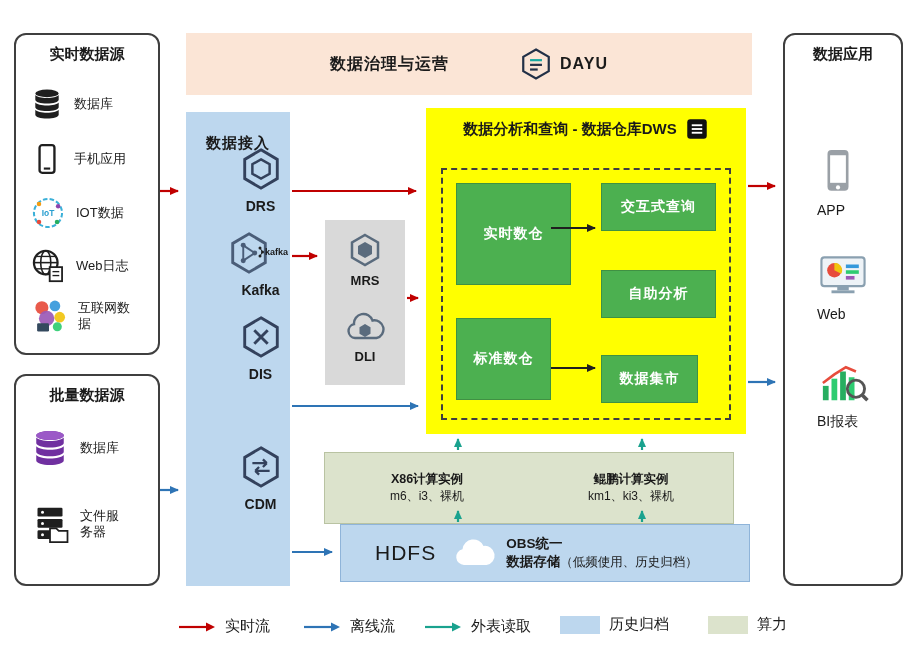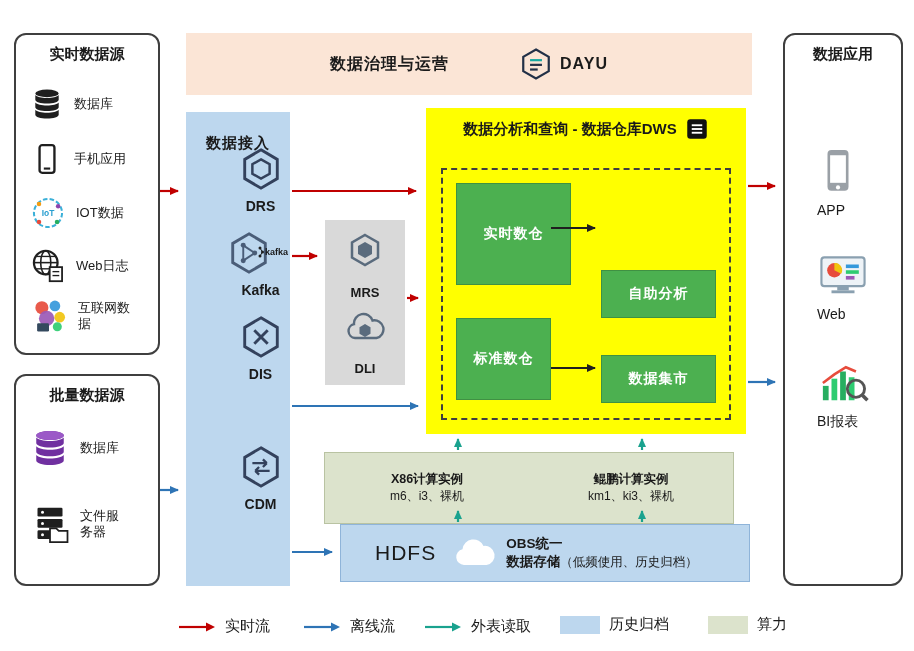--- a/index.html
+++ b/index.html
@@ -27,21 +27,21 @@
   
   .ingestion { background:#BDD7EE; }
   .ing-title { font-weight:bold; font-size:15px; text-align:center; padding-top:22px; letter-spacing:1px; }
   .ing-item { position:absolute; left:0; width:100%; text-align:center;padding-left:45px; }
   .ing-item .name { font-weight:bold; font-size:14px; margin-top:2px; display:block; }
   .kafka-word { position:absolute; top:16px; right:2px; font-size:9px; font-weight:bold; display:flex; align-items:center; gap:1px; }
 
   
   .middleware { background:#D9D9D9; }
   .mid-item { position:absolute; left:0; width:100%; text-align:center; }
-  .mid-item .name { font-weight:bold; font-size:13px; display:block; margin-top:13px; }
+  .mid-item .name { font-weight:bold; font-size:13px; display:block; margin-top:1px; }
 
   
   .dws { background:#FFFF00; }
   .dws-title { display:flex; align-items:center; justify-content:center; gap:8px; padding-top:9px; font-weight:bold; font-size:15px; }
   .dashed-box { position:absolute; border:2px dashed #3f3f3f; }
   .module { position:absolute; background:#4CB050; border:1px solid #3f9143; color:#fff;
             font-weight:bold; font-size:14px; display:flex; align-items:center; justify-content:center; letter-spacing:1px; }
 
   
   .compute { background:#DCE3CC; border:1px solid #b9c3a2; display:flex; }
@@ -288,24 +288,27 @@
 
   <div class="dashed-box" style="left:15px; top:60px; width:290px; height:252px;"></div>
 
   <div class="module" style="left:30px; top:75px; width:115px; height:102px;">
     <span>实时数仓</span>
   </div>
   <div class="module" style="left:30px; top:210px; width:95px; height:82px;">
     <span>标准数仓</span>
   </div>
 
+  <div class="module" style="left:175px; top:75px; width:115px; height:48px;">
+    <span>交互式查询</span>
+  </div>
   <div class="module" style="left:175px; top:162px; width:115px; height:48px;">
     <span>自助分析</span>
   </div>
-  <div class="module" style="left:175px; top:247px; width:115px; height:48px;">
+  <div class="module" style="left:175px; top:247px; width:97px; height:48px;">
     <span>数据集市</span>
   </div>
 </div>
 
 <div class="abs compute layer" style="left:324px; top:452px; width:410px; height:72px;">
   <div class="compute-cell">
     <span class="c-name">X86计算实例</span>
     <span class="c-models">m6、i3、裸机</span>
   </div>
   <div class="compute-cell">

